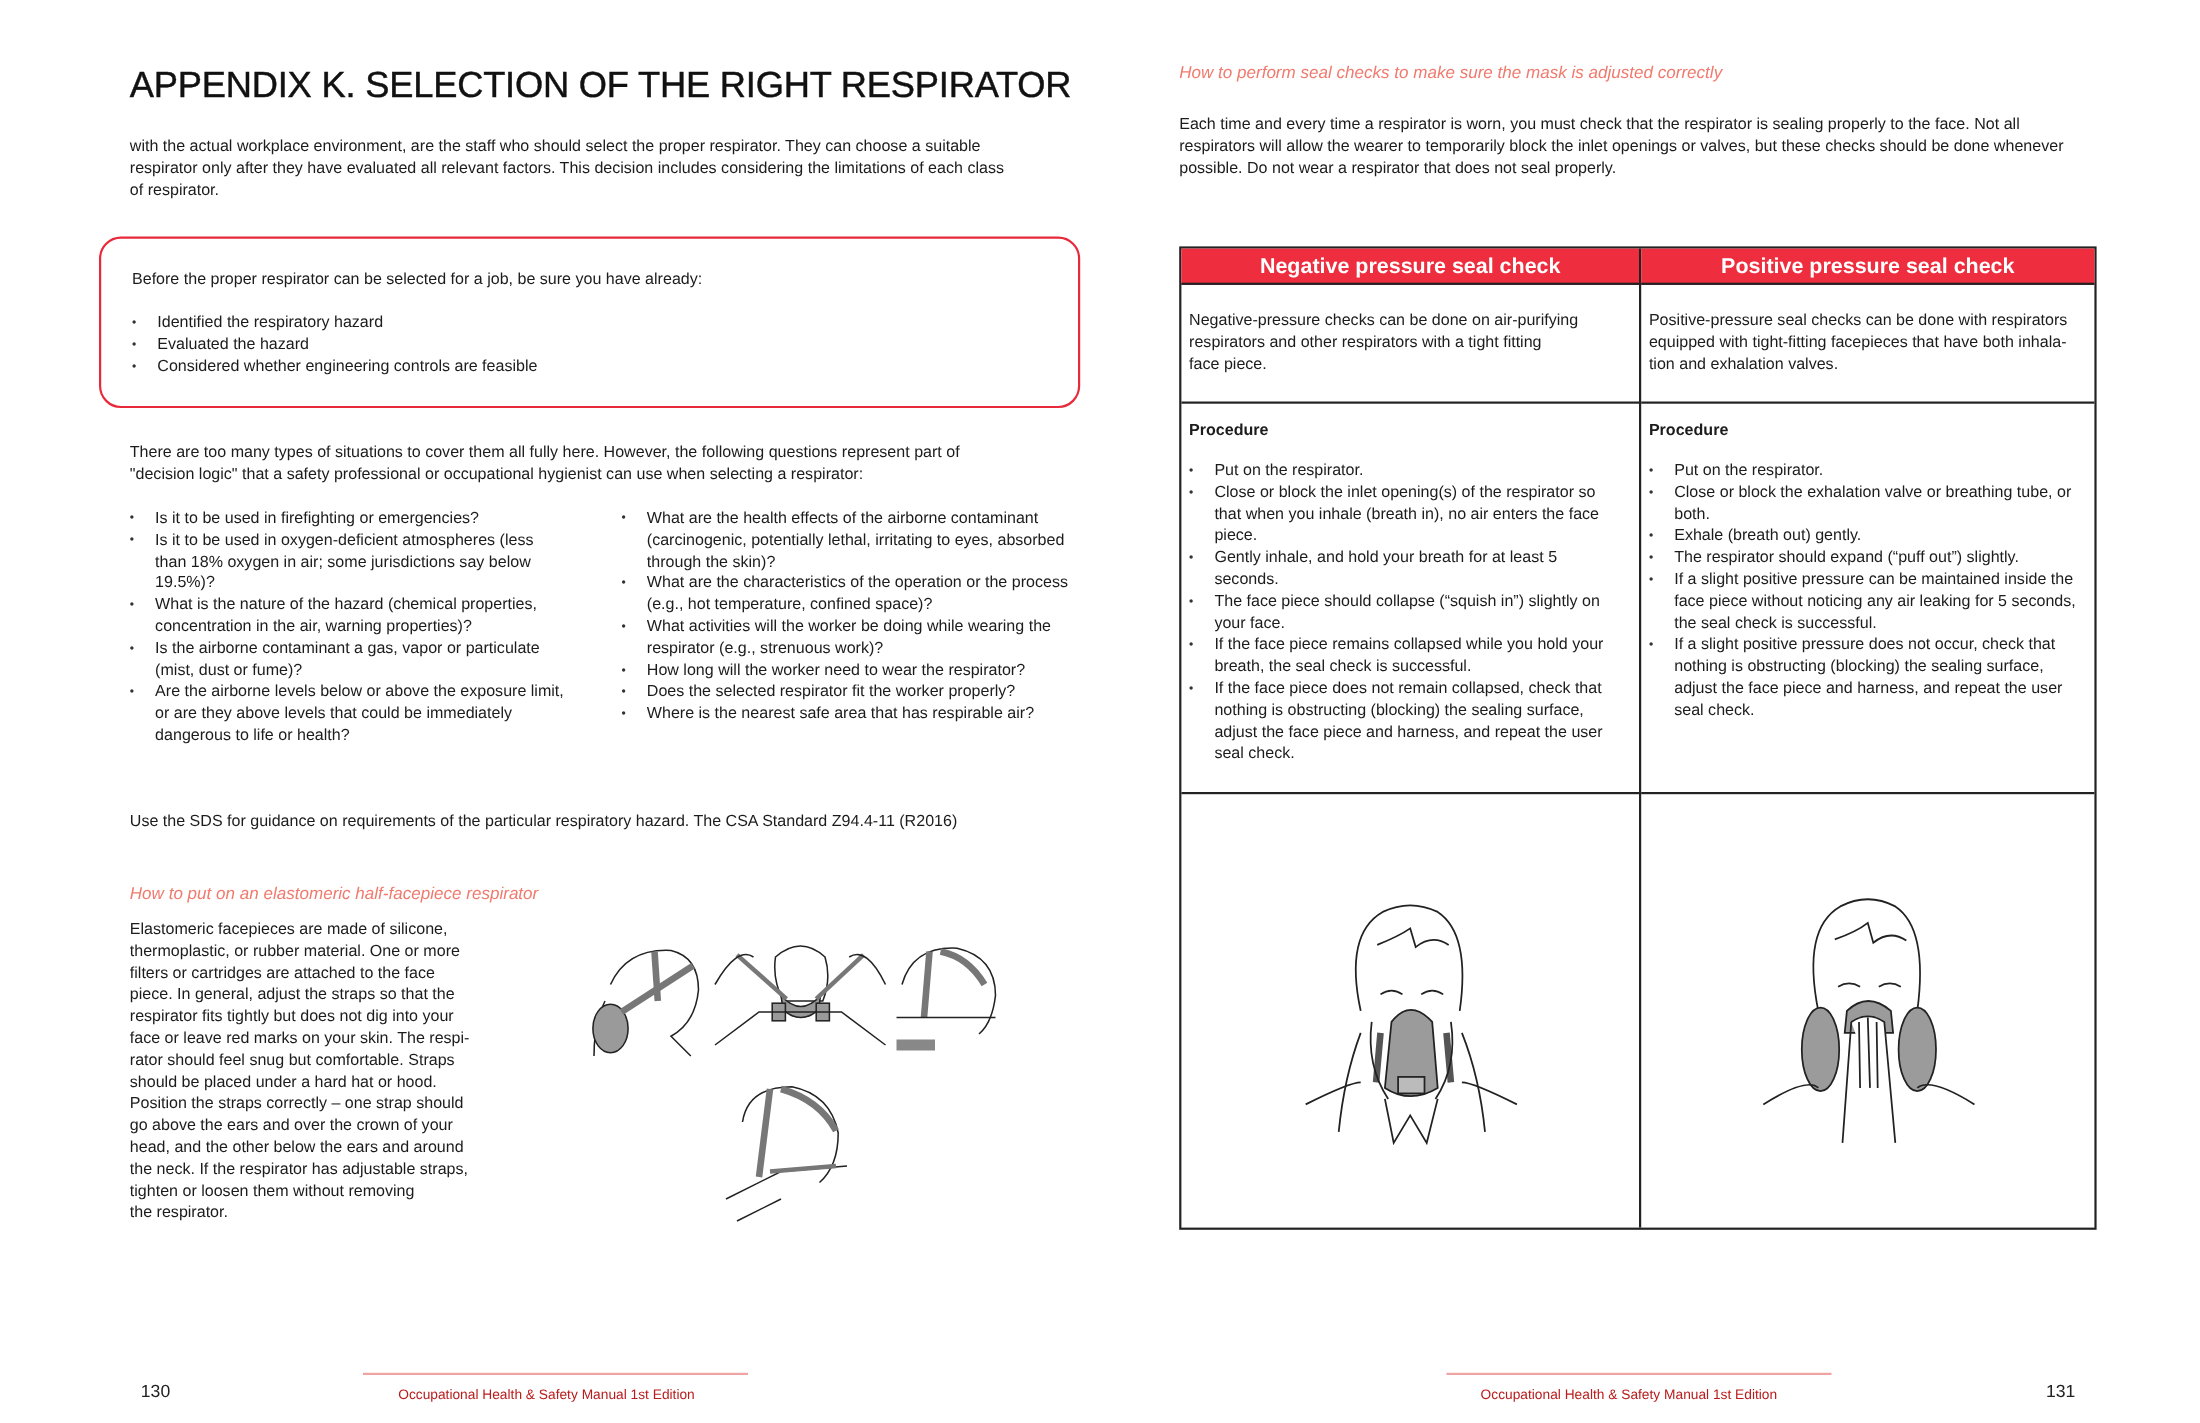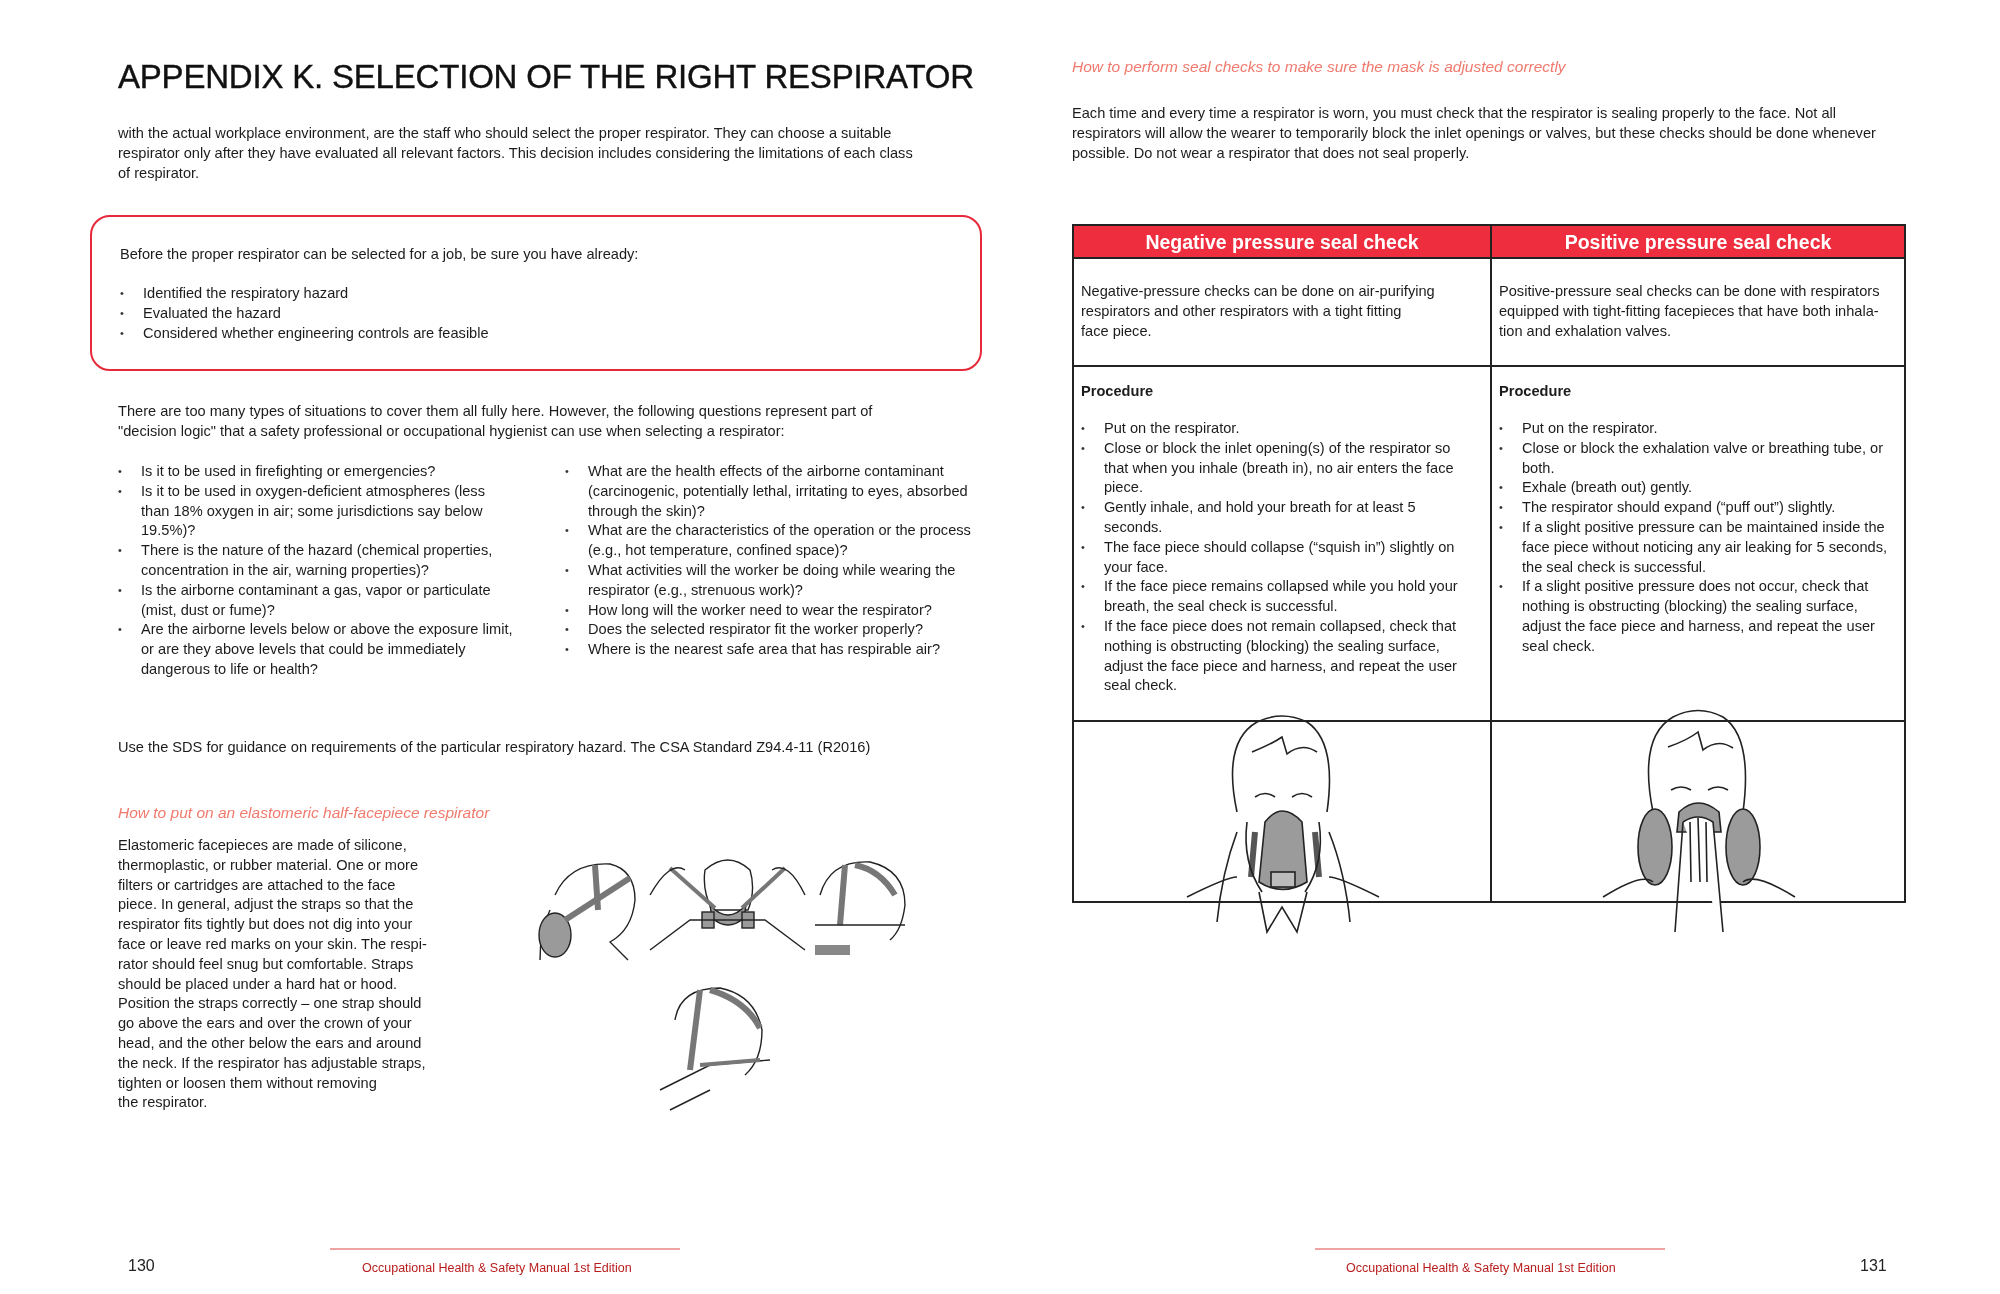--- a/index.html
+++ b/index.html
@@ -8,21 +8,21 @@
   .abs { position: absolute; }
   .title { left: 118px; top: 58px; font-size: 33px; font-weight: 400; letter-spacing: -0.2px; color: #111; -webkit-text-stroke: 0.4px #111; }
   .p { font-size: 14.6px; line-height: 19.8px; color: #1c1c1c; }
   .sub { font-size: 15.5px; font-style: italic; color: #f07a6e; }
   ul.bl { list-style: none; }
   ul.bl li { position: relative; padding-left: 23px; font-size: 14.6px; line-height: 19.8px; color: #1c1c1c; }
   ul.bl li::before { content: "\2022"; position: absolute; left: 0; top: 0; font-size: 11px; line-height: 19.8px; color: #333; }
   .redbox { left: 90px; top: 215px; width: 892px; height: 156px; border: 2px solid #e8293a; border-radius: 20px; }
   .redbox .intro { position: absolute; left: 28px; top: 28px; }
   .redbox ul { position: absolute; left: 28px; top: 67px; }
-  .tbl { left: 1072px; top: 224px; width: 834px; height: 679px; border: 2px solid #222; }
+  .tbl { left: 1072px; top: 224px; width: 834px; height: 894px; border: 2px solid #222; }
   .tbl .col { position: absolute; top: 0; bottom: 0; width: 416px; }
   .tbl .col.l { left: 0; }
   .tbl .col.r { left: 416px; border-left: 2px solid #222; width: 414px; }
   .th { position: absolute; left: 0; right: 0; top: 0; height: 33px; background: #ee2e3f; color: #fff; font-size: 19.5px; font-weight: 700; text-align: center; line-height: 33px; border-bottom: 2px solid #222; }
   .desc { position: absolute; left: 0; right: 0; top: 33px; height: 108px; border-bottom: 2px solid #222; padding: 23px 6px 0 7px; }
   .proc { position: absolute; left: 0; right: 0; top: 141px; height: 355px; border-bottom: 2px solid #222; padding: 16px 6px 0 7px; }
   .proc .ph { font-size: 14.6px; font-weight: 700; color: #1c1c1c; margin-bottom: 20px; }
   .pic { position: absolute; left: 0; right: 0; top: 496px; bottom: 0; display: flex; align-items: center; justify-content: center; }
   .footer-line { height: 2px; background: #f0a3a3; width: 350px; }
   .pg { font-size: 16px; color: #222; }
@@ -50,21 +50,21 @@
 </div>
 
 <div class="abs p" style="left:118px; top:402px; width:860px;">
   <div>There are too many types of situations to cover them all fully here. However, the following questions represent part of</div>
   <div>"decision logic" that a safety professional or occupational hygienist can use when selecting a respirator:</div>
 </div>
 
 <ul class="abs bl" style="left:118px; top:462px; width:395px;">
   <li>Is it to be used in firefighting or emergencies?</li>
   <li>Is it to be used in oxygen-deficient atmospheres (less than 18% oxygen in air; some jurisdictions say below 19.5%)?</li>
-  <li>There is the nature of the hazard (chemical properties, concentration in the air, warning properties)?</li>
+  <li>What is the nature of the hazard (chemical properties, concentration in the air, warning properties)?</li>
   <li>Is the airborne contaminant a gas, vapor or particulate (mist, dust or fume)?</li>
   <li>Are the airborne levels below or above the exposure limit, or are they above levels that could be immediately dangerous to life or health?</li>
 </ul>
 
 <ul class="abs bl" style="left:565px; top:462px; width:410px;">
   <li>What are the health effects of the airborne contaminant (carcinogenic, potentially lethal, irritating to eyes, absorbed through the skin)?</li>
   <li>What are the characteristics of the operation or the process (e.g., hot temperature, confined space)?</li>
   <li>What activities will the worker be doing while wearing the respirator (e.g., strenuous work)?</li>
   <li>How long will the worker need to wear the respirator?</li>
   <li>Does the selected respirator fit the worker properly?</li>

